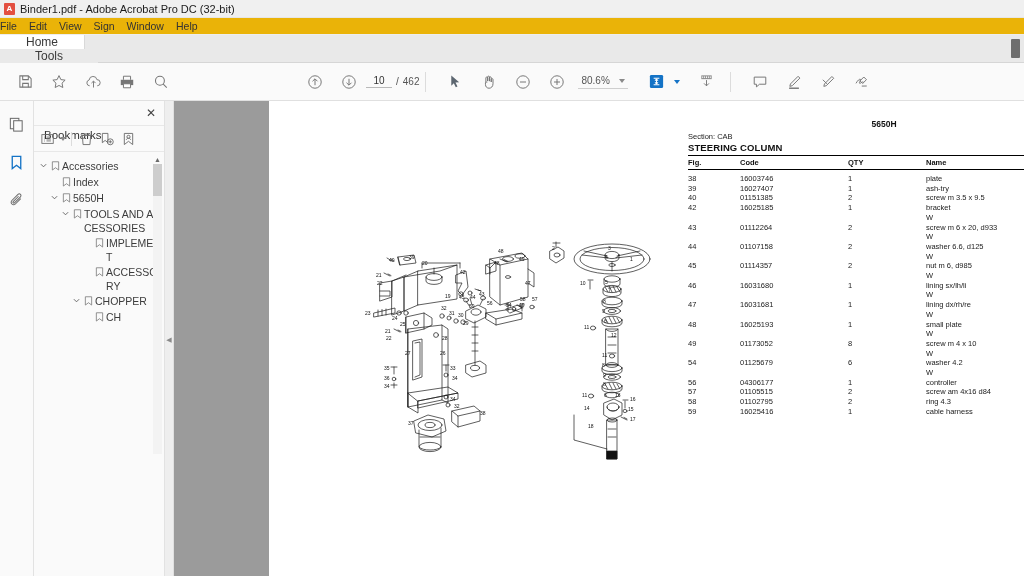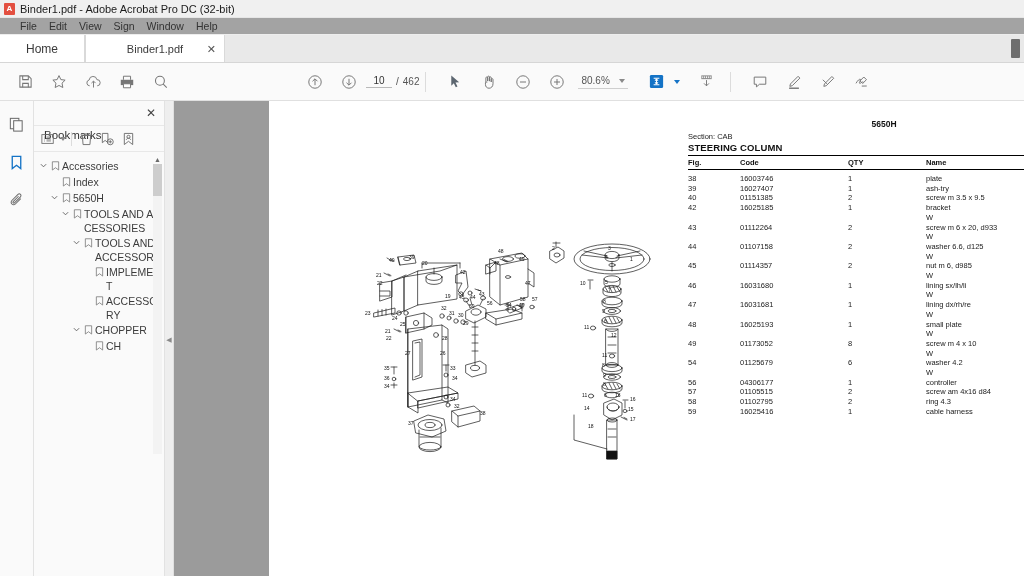--- a/index.html
+++ b/index.html
@@ -18,29 +18,29 @@
   }
   .title-ico{
     width:11px;height:12px;background:#e34f40;border-radius:1px;
     display:flex;align-items:center;justify-content:center;
     color:#fff;font-size:8px;font-weight:bold;margin-right:5px;
   }
   .title-text{font-size:11px;color:#1b1b1b;}
 
   
   .menubar{
-    height:16px;background:#a3a3a3;display:flex;align-items:center;
-    padding-left:20px;gap:12px;border-bottom:1px solid #ededed;
+    height:16px;background:#eab308;display:flex;align-items:center;
+    padding-left:0;gap:12px;border-bottom:1px solid #ededed;
   }
   .menubar span{font-size:10.5px;color:#333;cursor:default;}
 
   
   .tabstrip{
     height:27px;background:#e9e9e9;display:flex;align-items:stretch;
-    position:relative;border-bottom:1px solid #d6d6d6;
+    position:relative;border-bottom:1px solid #d6d6d6;flex-direction:column;
   }
   .tab{
     display:flex;align-items:center;justify-content:center;
     font-size:12px;color:#3a3a3a;padding:0 14px;position:relative;
   }
   .tab.home{width:56px;background:#fff;border-right:1px solid #d9d9d9;}
   .tab.tools{width:70px;background:#e9e9e9;}
   .tab.doc{
     width:110px;background:#fff;border-left:1px solid #d9d9d9;
     border-right:1px solid #d9d9d9;font-size:11px;
@@ -176,20 +176,23 @@
     <span>Edit</span>
     <span>View</span>
     <span>Sign</span>
     <span>Window</span>
     <span>Help</span>
   </div>
 
   <div class="tabstrip">
     <div class="tab home">
       <span>Home</span>
+    </div>
+    <div class="tab tools">
+      <span>Tools</span>
     </div>
     <div class="tab doc">
       <span>Binder1.pdf</span>
       <span class="tab-close">✕</span>
     </div>
     <div class="tabfill"></div>
     <div class="tab-scroll-thumb"></div>
   </div>
 
   <div class="toolbar">
@@ -438,33 +441,20 @@
                   <path d="M1 2.5L4 5.5L7 2.5"></path>
                 </svg>
               </span>
               <span class="bm-bkico">
                 <svg width="9" height="10" viewBox="0 0 10 11" fill="none" stroke="#7a7a7a" stroke-width="0.9">
                   <path d="M1.5 0.8h7v9.2L5 7.4 1.5 10z"></path>
                 </svg>
               </span>
               <span class="bm-lbl">TOOLS AND ACCESSORIES</span>
             </div>
-            <div class="bm-row" style="padding-left: 37px;">
-              <span class="bm-tw">
-                <svg width="7" height="7" viewBox="0 0 8 8" fill="none" stroke="#5a5a5a" stroke-width="1">
-                  <path d="M1 2.5L4 5.5L7 2.5"></path>
-                </svg>
-              </span>
-              <span class="bm-bkico">
-                <svg width="9" height="10" viewBox="0 0 10 11" fill="none" stroke="#7a7a7a" stroke-width="0.9">
-                  <path d="M1.5 0.8h7v9.2L5 7.4 1.5 10z"></path>
-                </svg>
-              </span>
-              <span class="bm-lbl">TOOLS AND ACCESSOR</span>
-            </div>
             <div class="bm-row" style="padding-left: 48px;">
               <span class="bm-tw"></span>
               <span class="bm-bkico">
                 <svg width="9" height="10" viewBox="0 0 10 11" fill="none" stroke="#7a7a7a" stroke-width="0.9">
                   <path d="M1.5 0.8h7v9.2L5 7.4 1.5 10z"></path>
                 </svg>
               </span>
               <span class="bm-lbl">IMPLEMENT</span>
             </div>
             <div class="bm-row" style="padding-left: 48px;">

